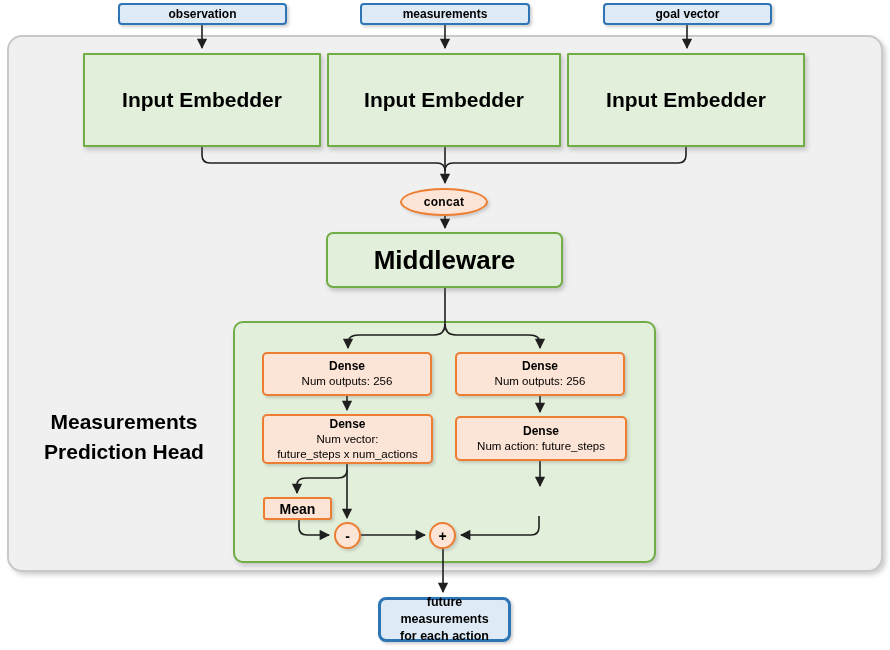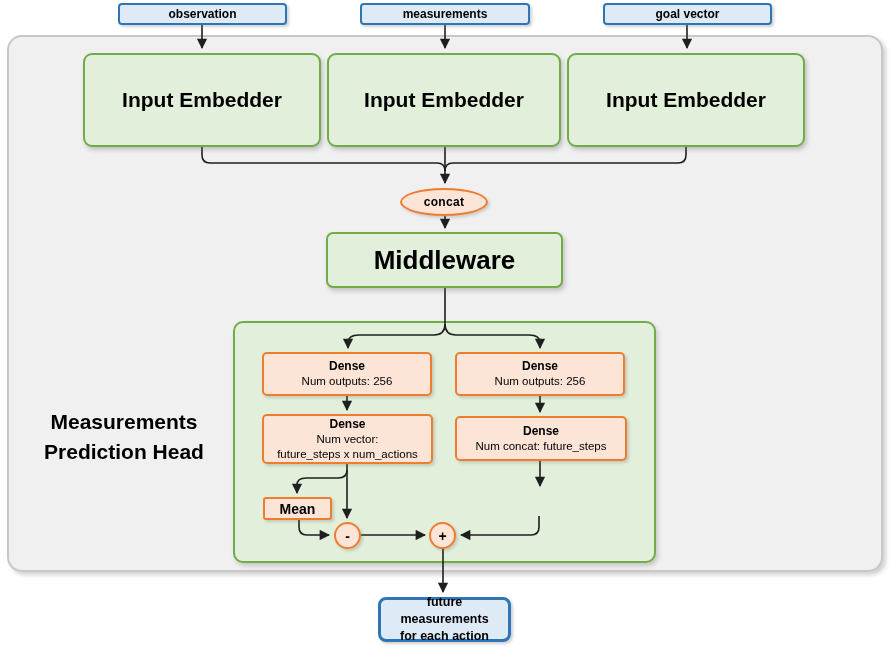--- a/index.html
+++ b/index.html
@@ -31,21 +31,21 @@
   .wire{stroke:var(--line);stroke-width:1.6;fill:none;}
   marker path{fill:var(--line);}
   
   .node{display:flex;align-items:center;justify-content:center;text-align:center;}
   .io-box{
     height:22px;border-radius:4px;background:var(--blue_fill);
     border:2.5px solid var(--blue_border);font-weight:bold;font-size:12px;
     box-shadow:2px 2px 3px rgba(120,120,120,.35);
   }
   .embedder{
-    top:53px;width:238px;height:94px;border-radius:9px;background:var(--green_fill);
+    top:53px;width:238px;height:94px;border-radius:1px;background:var(--green_fill);
     border:2.5px solid var(--green_border);font-weight:bold;font-size:21px;
     box-shadow:2px 3px 4px rgba(110,110,110,.35);
   }
   .concat{
     left:400px;top:188px;width:88px;height:28px;border-radius:50%;
     background:var(--orange_fill);border:2.5px solid var(--orange_border);
     font-weight:bold;font-size:12px;letter-spacing:.3px;
     box-shadow:2px 2px 3px rgba(120,120,120,.3);
   }
   .middleware{
@@ -155,21 +155,21 @@
     <div class="t">Dense</div>
     <div>Num outputs: 256</div>
   </div>
   <div class="abs dense" style="left:262px;top:414px;width:171px;height:50px;">
     <div class="t">Dense</div>
     <div>Num vector:</div>
     <div>future_steps x num_actions</div>
   </div>
   <div class="abs dense" style="left:455px;top:416px;width:172px;height:45px;">
     <div class="t">Dense</div>
-    <div>Num concat: future_steps</div>
+    <div>Num action: future_steps</div>
   </div>
 
   <div class="abs node small-box" style="left:263px;top:497px;width:69px;height:23px;">
     <span>Mean</span>
   </div>
 
   <div class="abs node op" style="left:334px;top:522px;">
     <span>-</span>
   </div>
   <div class="abs node op" style="left:429px;top:522px;">

